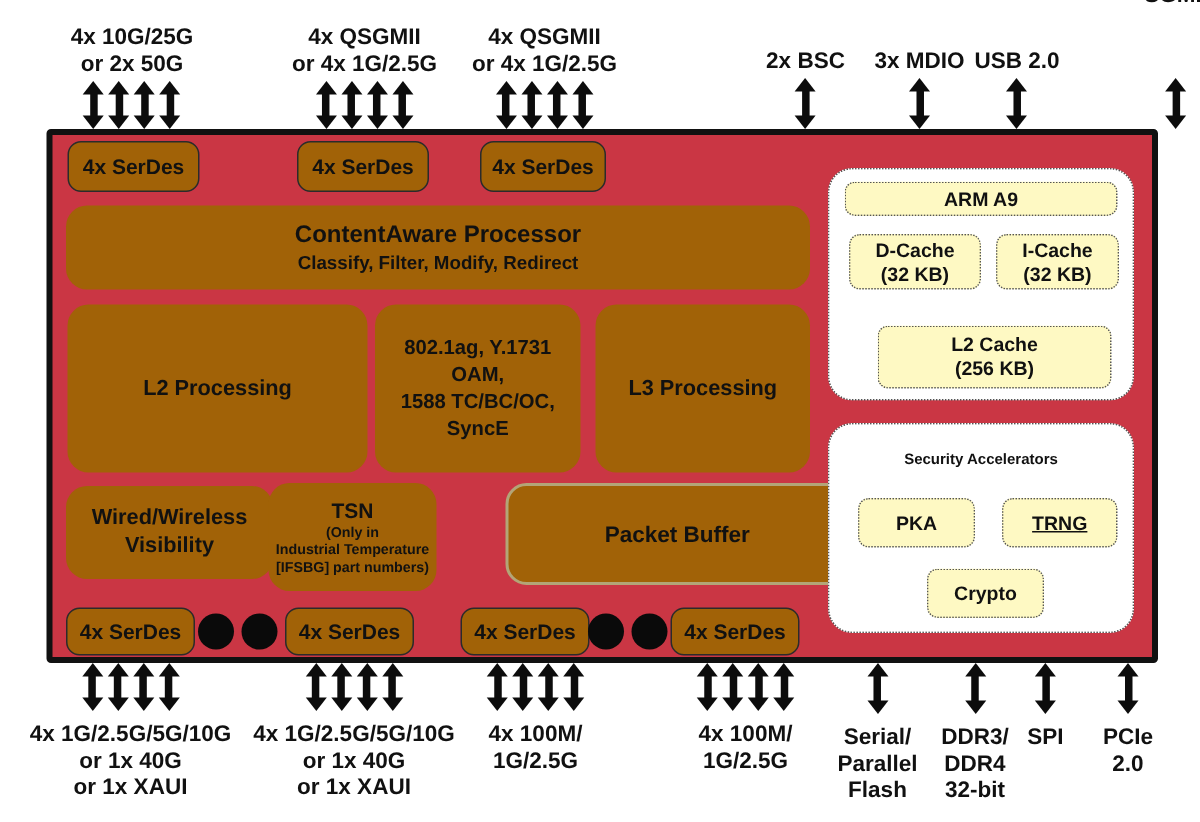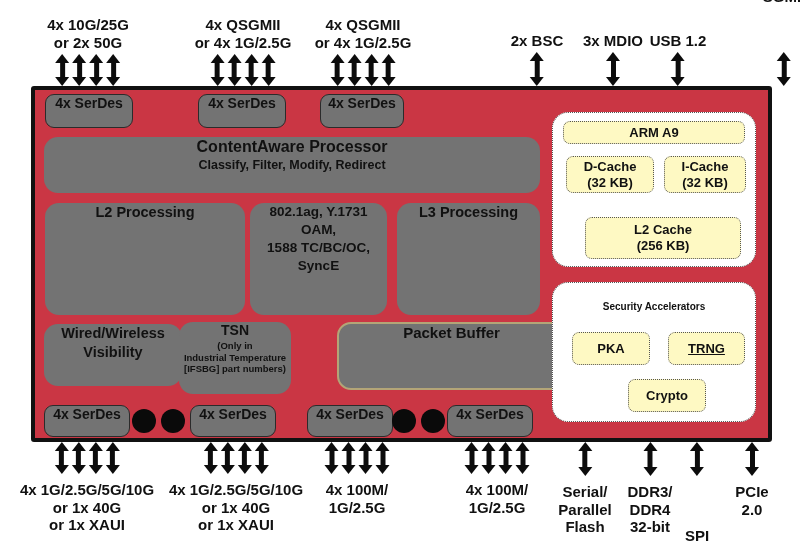--- a/index.html
+++ b/index.html
@@ -8,22 +8,22 @@
     position:relative;width:800px;height:548px;background:#ffffff;overflow:hidden;
     font-family:"Liberation Sans", sans-serif;font-weight:700;color:#111;
   }
   
   .chip-block{
     position:absolute;left:31px;top:86px;width:741px;height:356px;
     background:#ca3644;border:4px solid #111;border-radius:3px;
   }
   
   .wbox{
-    position:absolute;background:#737373;border-radius:14px;
-    display:flex;flex-direction:column;align-items:center;justify-content:flex-start;
+    position:absolute;background:#a16207;border-radius:14px;
+    display:flex;flex-direction:column;align-items:center;justify-content:center;
     text-align:center;white-space:pre-line;
   }
   .serdes{
     border-radius:9px;border:1.5px solid #2b2b2b;
     font-size:14px;line-height:16px;
   }
   .big-label{font-size:14.5px;line-height:19px;}
   .oam-box{font-size:13.5px;line-height:18px;}
   .pb-box{border:2px solid #b3a577;font-size:15px;}
   .ca-title{font-size:16px;line-height:20px;}
@@ -108,21 +108,21 @@
           <div class="varrow" style="height: 34px;"></div>
         </div>
       </div>
       <div class="port port-top" style="left: 613px;">
         <div class="port-label">3x MDIO</div>
         <div class="arrow-row">
           <div class="varrow" style="height: 34px;"></div>
         </div>
       </div>
       <div class="port port-top" style="left: 678px;">
-        <div class="port-label">USB 1.2</div>
+        <div class="port-label">USB 2.0</div>
         <div class="arrow-row">
           <div class="varrow" style="height: 34px;"></div>
         </div>
       </div>
       <div class="port port-top" style="left: 784px; gap: 44px;">
         <div class="port-label">2x SGMII</div>
         <div class="arrow-row">
           <div class="varrow" style="height: 34px;"></div>
         </div>
       </div>
@@ -179,21 +179,21 @@
 Flash</div>
       </div>
       <div class="port port-bottom" style="left: 650px;">
         <div class="arrow-row">
           <div class="varrow" style="height: 34px;"></div>
         </div>
         <div class="port-label">DDR3/
 DDR4
 32-bit</div>
       </div>
-      <div class="port port-bottom" style="left: 697px; gap: 44px;">
+      <div class="port port-bottom" style="left: 697px;">
         <div class="arrow-row">
           <div class="varrow" style="height: 34px;"></div>
         </div>
         <div class="port-label">SPI</div>
       </div>
       <div class="port port-bottom" style="left: 752px;">
         <div class="arrow-row">
           <div class="varrow" style="height: 34px;"></div>
         </div>
         <div class="port-label">PCIe 2.0</div>
@@ -280,19 +280,19 @@
     </div>
 
     <div class="dotted-container" style="left:517px;top:192px;width:204px;height:140px;">
       <div class="sec-title">Security Accelerators</div>
       <div class="dotted-box" style="left:19px;top:49px;width:78px;height:33px;">
         <span>PKA</span>
       </div>
       <div class="dotted-box" style="left:115px;top:49px;width:77px;height:33px;text-decoration:underline;">
         <span>TRNG</span>
       </div>
-      <div class="dotted-box" style="left:75px;top:96px;width:78px;height:33px;">
+      <div class="dotted-box" style="left:65px;top:96px;width:78px;height:33px;">
         <span>Crypto</span>
       </div>
     </div>
 
   </div>
 </div>
 
 </body></html>

